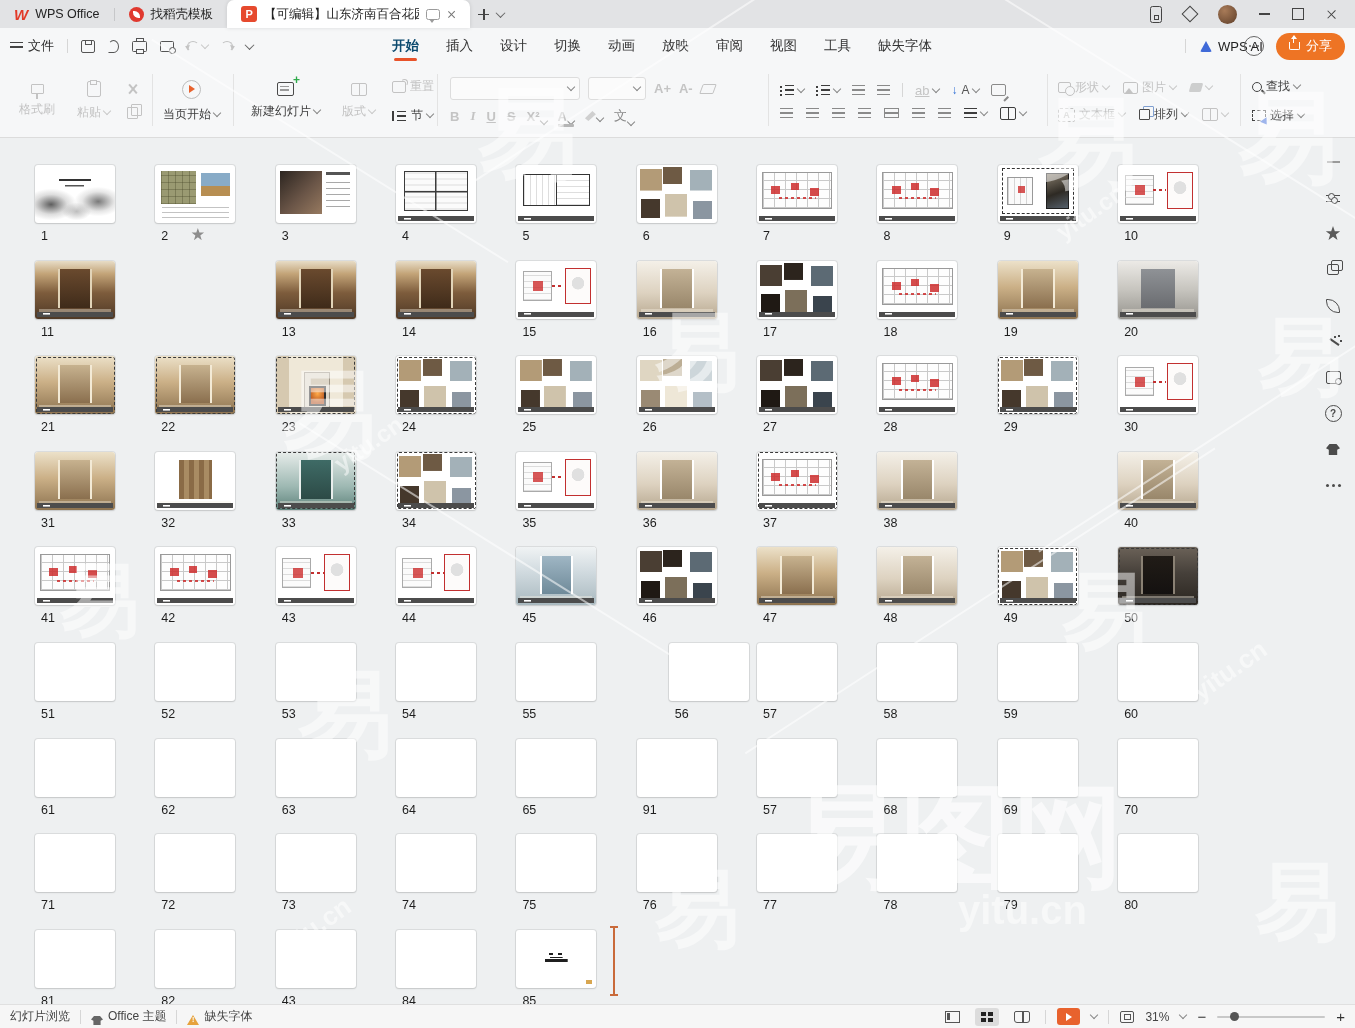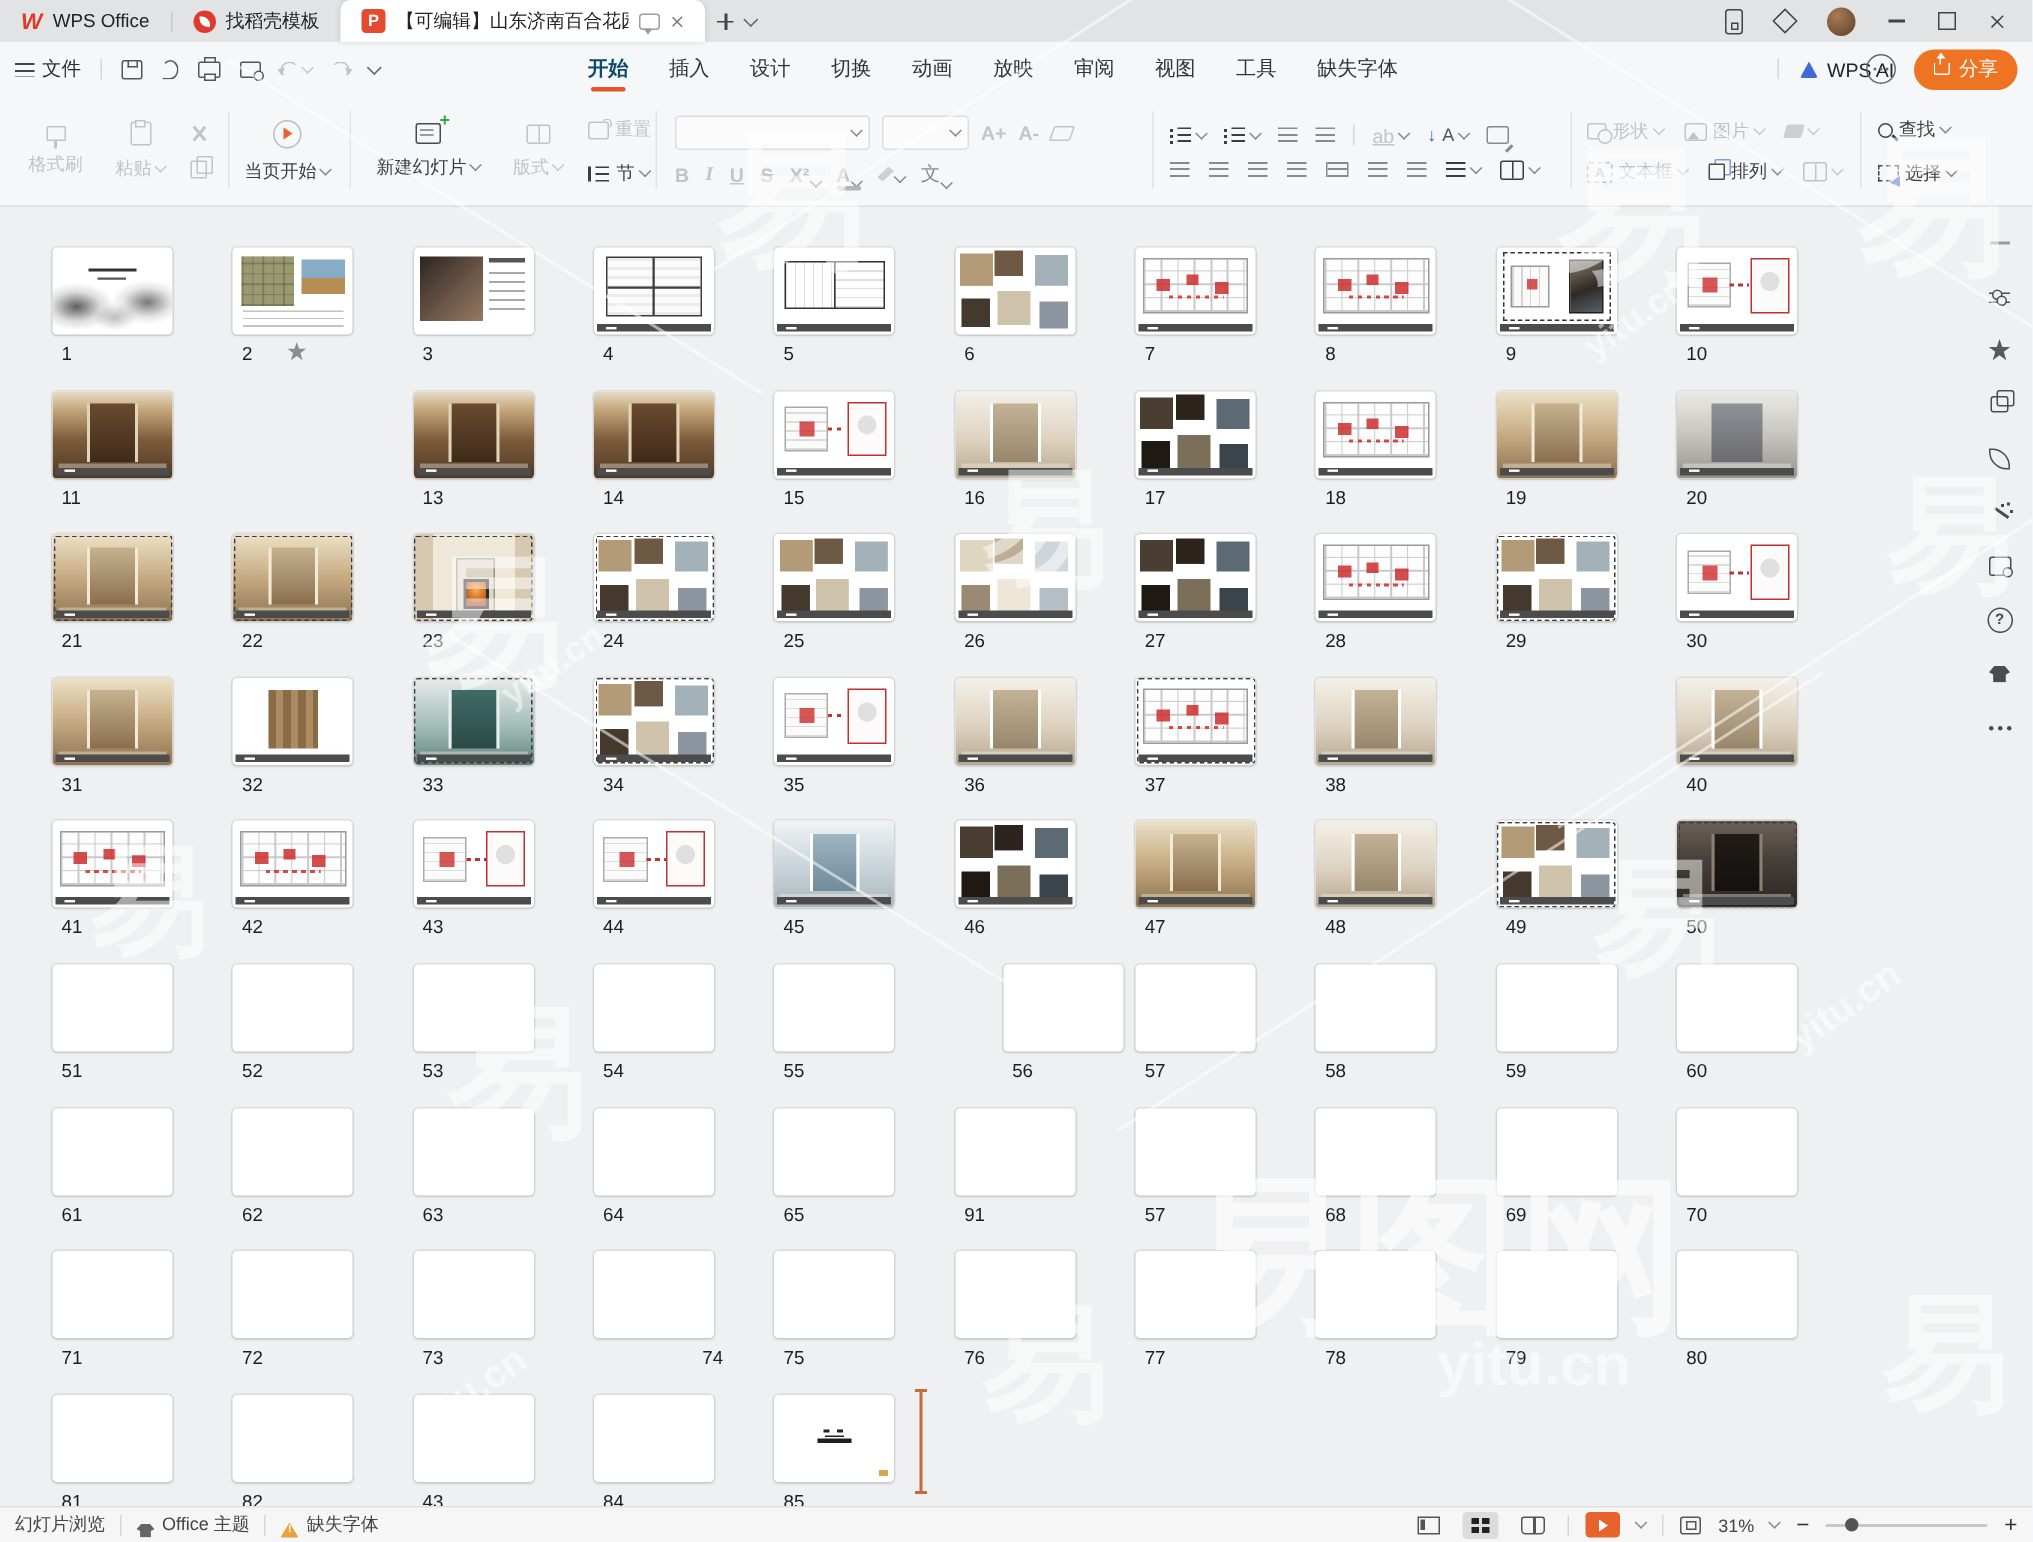--- a/index.html
+++ b/index.html
@@ -1138,21 +1138,21 @@
           <div class="num">72</div>
         </div>
         <div class="cell" style="left: 275.7px; top: 695.2px;">
           <div class="thumb t-blank">
             <i class="a"></i>
             <i class="b"></i>
             <i class="c"></i>
           </div>
           <div class="num">73</div>
         </div>
-        <div class="cell" style="left: 396.05px; top: 695.2px; text-align: right;">
+        <div class="cell" style="left: 396.05px; top: 695.2px;">
           <div class="thumb t-blank">
             <i class="a"></i>
             <i class="b"></i>
             <i class="c"></i>
           </div>
           <div class="num">74</div>
         </div>
         <div class="cell" style="left: 516.4px; top: 695.2px;">
           <div class="thumb t-blank">
             <i class="a"></i>

